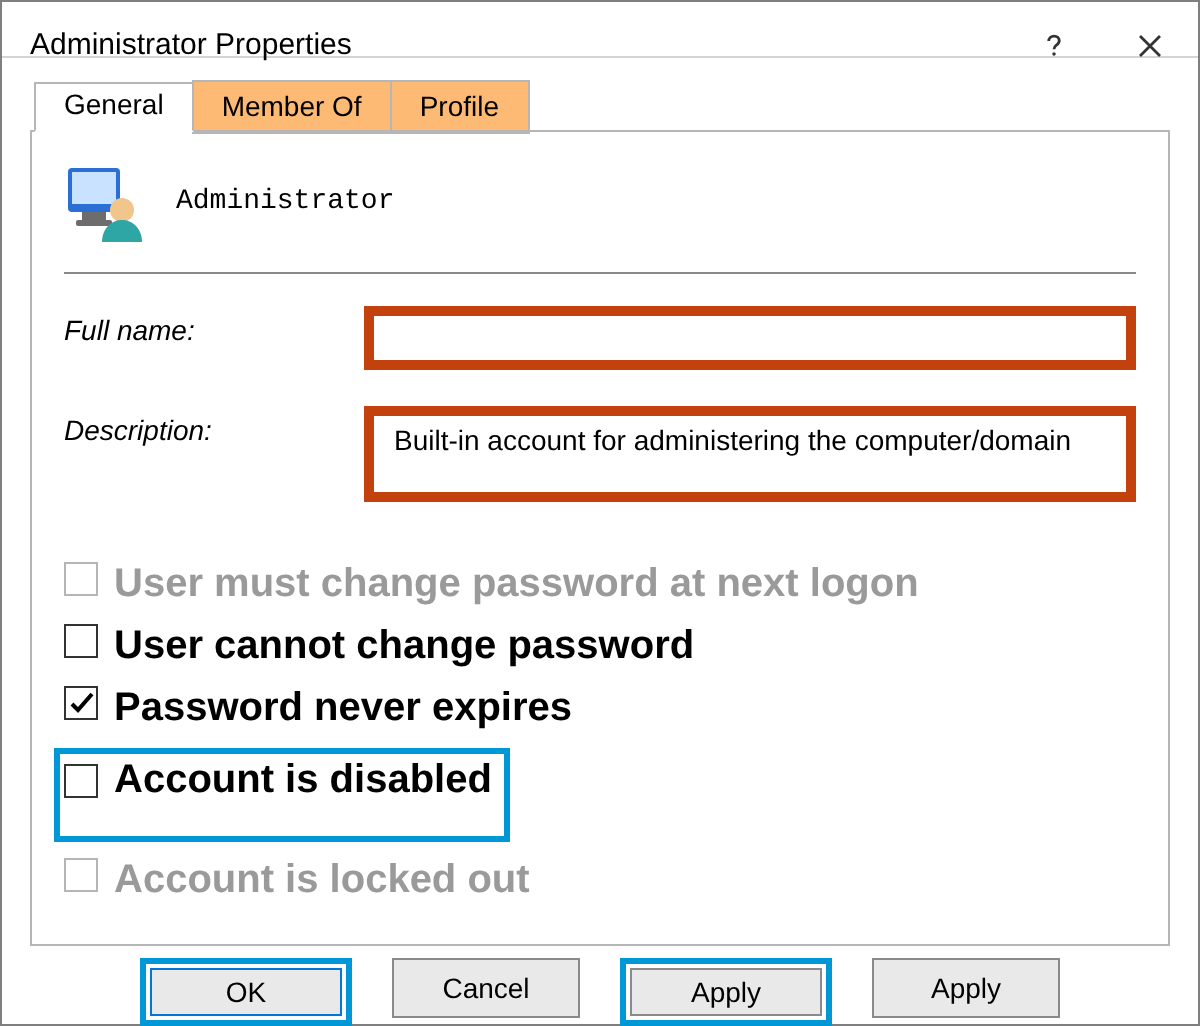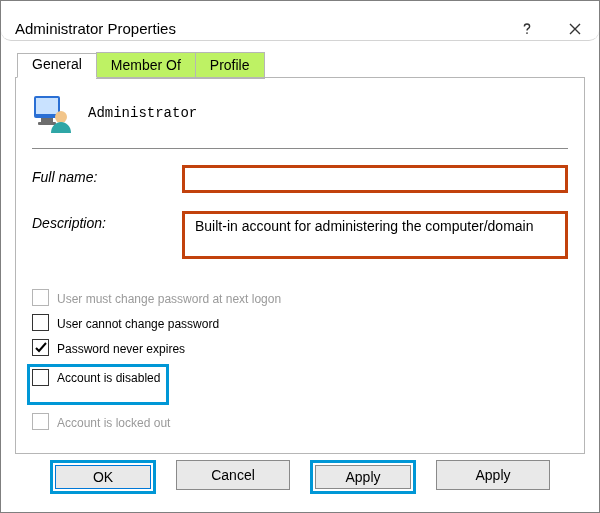--- a/index.html
+++ b/index.html
@@ -14,28 +14,27 @@
   }
   .window {
     width: 600px;
     height: 513px;
     border: 1px solid #7f7f7f;
     background: #fff;
     display: flex;
     flex-direction: column;
   }
   .titlebar {
-    height: 40px;
+    height: 28px;
     display: flex;
     align-items: center;
     padding: 16px 0 0 14px;
     font-size: 15px;
     color: #000;
     border-bottom: 1px solid #d4d4d4;
-    border-radius: 10px;
   }
   .titlebar .title { flex: 1; }
   .titlebar .ctrl {
     width: 48px;
     height: 36px;
     display: flex;
     align-items: center;
     justify-content: center;
     font-family: "Segoe UI Symbol", sans-serif;
     font-size: 16px;
@@ -53,21 +52,21 @@
     display: flex;
     align-items: flex-end;
     margin-bottom: -1px;
     padding-left: 2px;
   }
   .tab {
     padding: 4px 14px 5px 14px;
     font-size: 14px;
     color: #000;
     border: 1px solid #b6b6b6;
-    background: #bef264;
+    background: #fdba74;
     margin-right: -1px;
     position: relative;
     top: 1px;
   }
   .tab.active {
     background: #fff;
     border-bottom: 1px solid #fff;
     top: 0;
     padding-top: 2px;
     z-index: 2;
@@ -104,40 +103,41 @@
     margin-bottom: 18px;
   }
   .row label.lbl {
     width: 150px;
     font-size: 14px;
     padding-top: 4px;
     font-style: italic;
   }
   .row input[type=text], .row textarea {
     flex: 1;
-    border: 3px solid #c2410c;
+    border: 5px solid #c2410c;
     padding: 3px 10px;
     font-family: inherit;
     font-size: 14px;
     outline: none;
     background: #fff;
   }
   .row textarea {
     resize: none;
     height: 48px;
     line-height: 1.35;
   }
   
   .chklist { margin-top: 4px; }
   .chkrow {
     display: flex;
-    align-items: flex-end;
+    align-items: flex-start;
     gap: 8px;
     margin: 8px 0;
-    font-size: 12px;
+    font-size: 20px;
+    font-weight: bold;
   }
   .chkrow.disabled { color: #9a9a9a; }
   .chkbox {
     width: 17px; height: 17px;
     border: 1px solid #333;
     background: #fff;
     display: flex;
     align-items: center;
     justify-content: center;
     flex-shrink: 0;
@@ -156,21 +156,21 @@
   
   .btnrow {
     height: 52px;
     display: flex;
     align-items: flex-start;
     justify-content: center;
     gap: 20px;
     padding: 0 14px;
   }
   .btn {
-    width: 114px;
+    width: 94px;
     height: 30px;
     border: 1px solid #8a8a8a;
     background: #e9e9e9;
     font-family: inherit;
     font-size: 14px;
     color: #000;
     cursor: default;
     padding: 0;
   }
   .btn.default { border: 1px solid #0078d7; }

